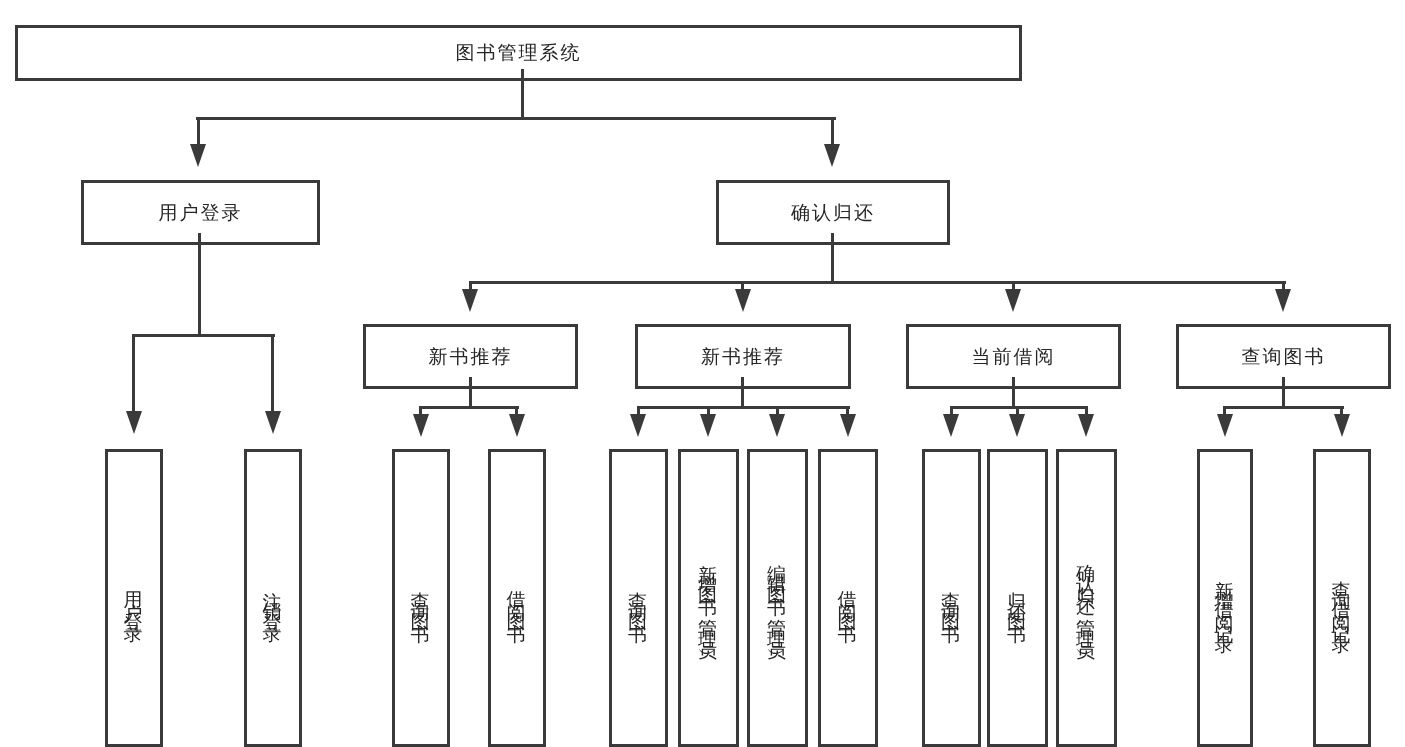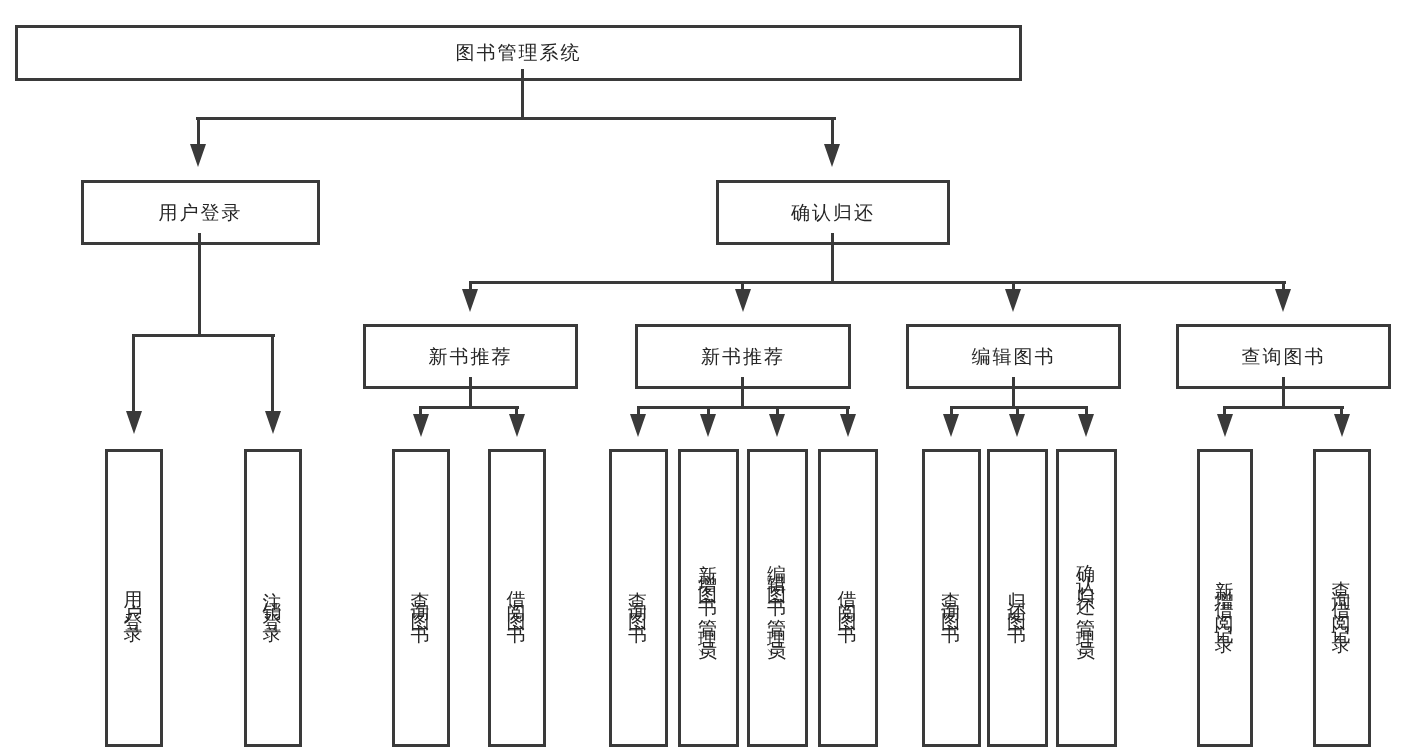--- a/index.html
+++ b/index.html
@@ -97,21 +97,21 @@
   <div class="line" style="left:1282px;top:283px;width:3px;height:10px"></div>
   <div class="arrow" style="left:1275px;top:289px"></div>
 
   <div class="box" style="left:363px;top:312px;width:215px;height:65px">
     <span>新书推荐</span>
   </div>
   <div class="box" style="left:635px;top:312px;width:216px;height:65px">
     <span>新书推荐</span>
   </div>
   <div class="box" style="left:906px;top:312px;width:215px;height:65px">
-    <span>编辑图书</span>
+    <span>当前借阅</span>
   </div>
   <div class="box" style="left:1176px;top:312px;width:215px;height:65px">
     <span>查询图书</span>
   </div>
 
   <div class="line" style="left:469px;top:377px;width:3px;height:32px"></div>
   <div class="line" style="left:419px;top:406px;width:100px;height:3px"></div>
   <div class="line" style="left:419px;top:408px;width:3px;height:8px"></div>
   <div class="arrow" style="left:413px;top:414px"></div>
   <div class="line" style="left:515px;top:408px;width:3px;height:8px"></div>

